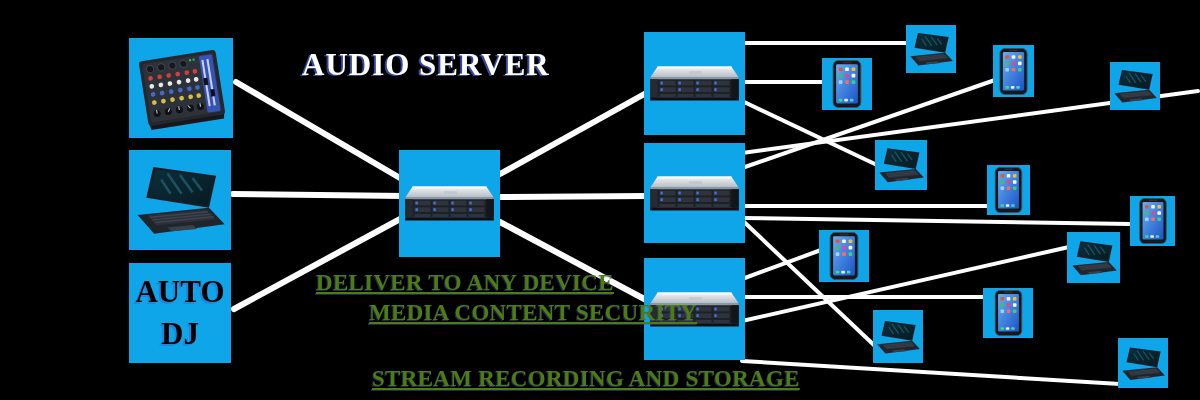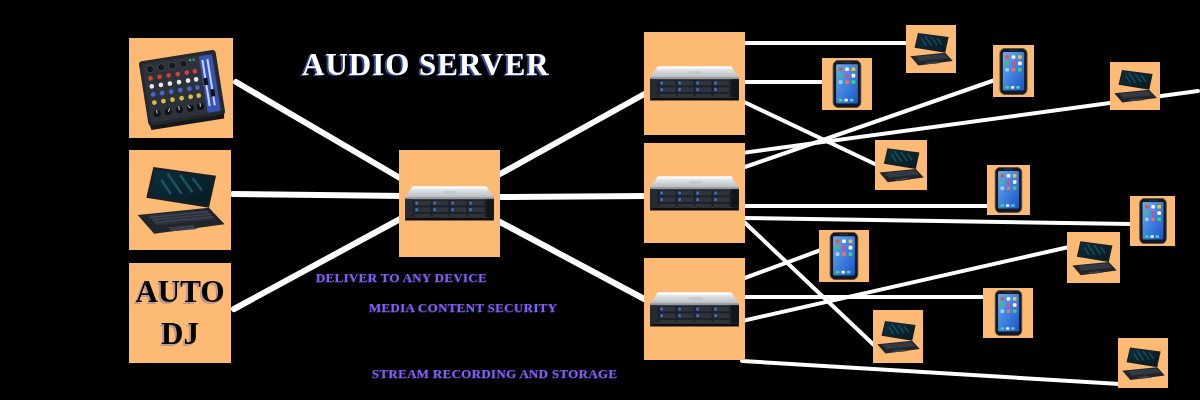--- a/index.html
+++ b/index.html
@@ -1,23 +1,23 @@
 <!DOCTYPE html>
 <html><head>
 <meta charset="utf-8">
 <style>
   html,body{margin:0;padding:0;background:#000;}
   #stage{position:relative;width:1200px;height:400px;background:#000;overflow:hidden;
          font-family:"Liberation Serif","DejaVu Serif",serif;}
   #wires{position:absolute;left:0;top:0;z-index:1;}
-  .node{position:absolute;background:#fdba74;z-index:2;display:flex;align-items:center;justify-content:center;}
+  .node{position:absolute;background:#0ea5e9;z-index:2;display:flex;align-items:center;justify-content:center;}
   .title{position:absolute;left:302px;top:47px;z-index:3;color:#fff;font-weight:bold;font-size:31px;
          letter-spacing:1px;white-space:nowrap;text-shadow:-2px 1px 0 rgba(70,95,210,0.75);}
-  .feature{position:absolute;z-index:3;color:#8b5cf6;font-weight:bold;font-size:13px;white-space:nowrap;
-           letter-spacing:0.3px;text-shadow:-1px 1px 0 rgba(70,95,210,0.4);}
+  .feature{position:absolute;z-index:3;color:#4d7c0f;font-weight:bold;font-size:23px;white-space:nowrap;
+           letter-spacing:0.3px;text-shadow:-1px 1px 0 rgba(70,95,210,0.4);text-decoration:underline;}
   #f0{left:316px;top:270px;} #f1{left:369px;top:300px;} #f2{left:251px;top:334px;} #f3{left:324px;top:366px;padding-left:48px;}
   .autodj{flex-direction:column;color:#000;font-weight:bold;font-size:31px;line-height:42px;
           text-shadow:-2px 2px 0 rgba(60,80,200,0.35);}
   svg.icon{display:block;}
 </style>
 </head>
 <body>
 
 <div id="stage">
 

